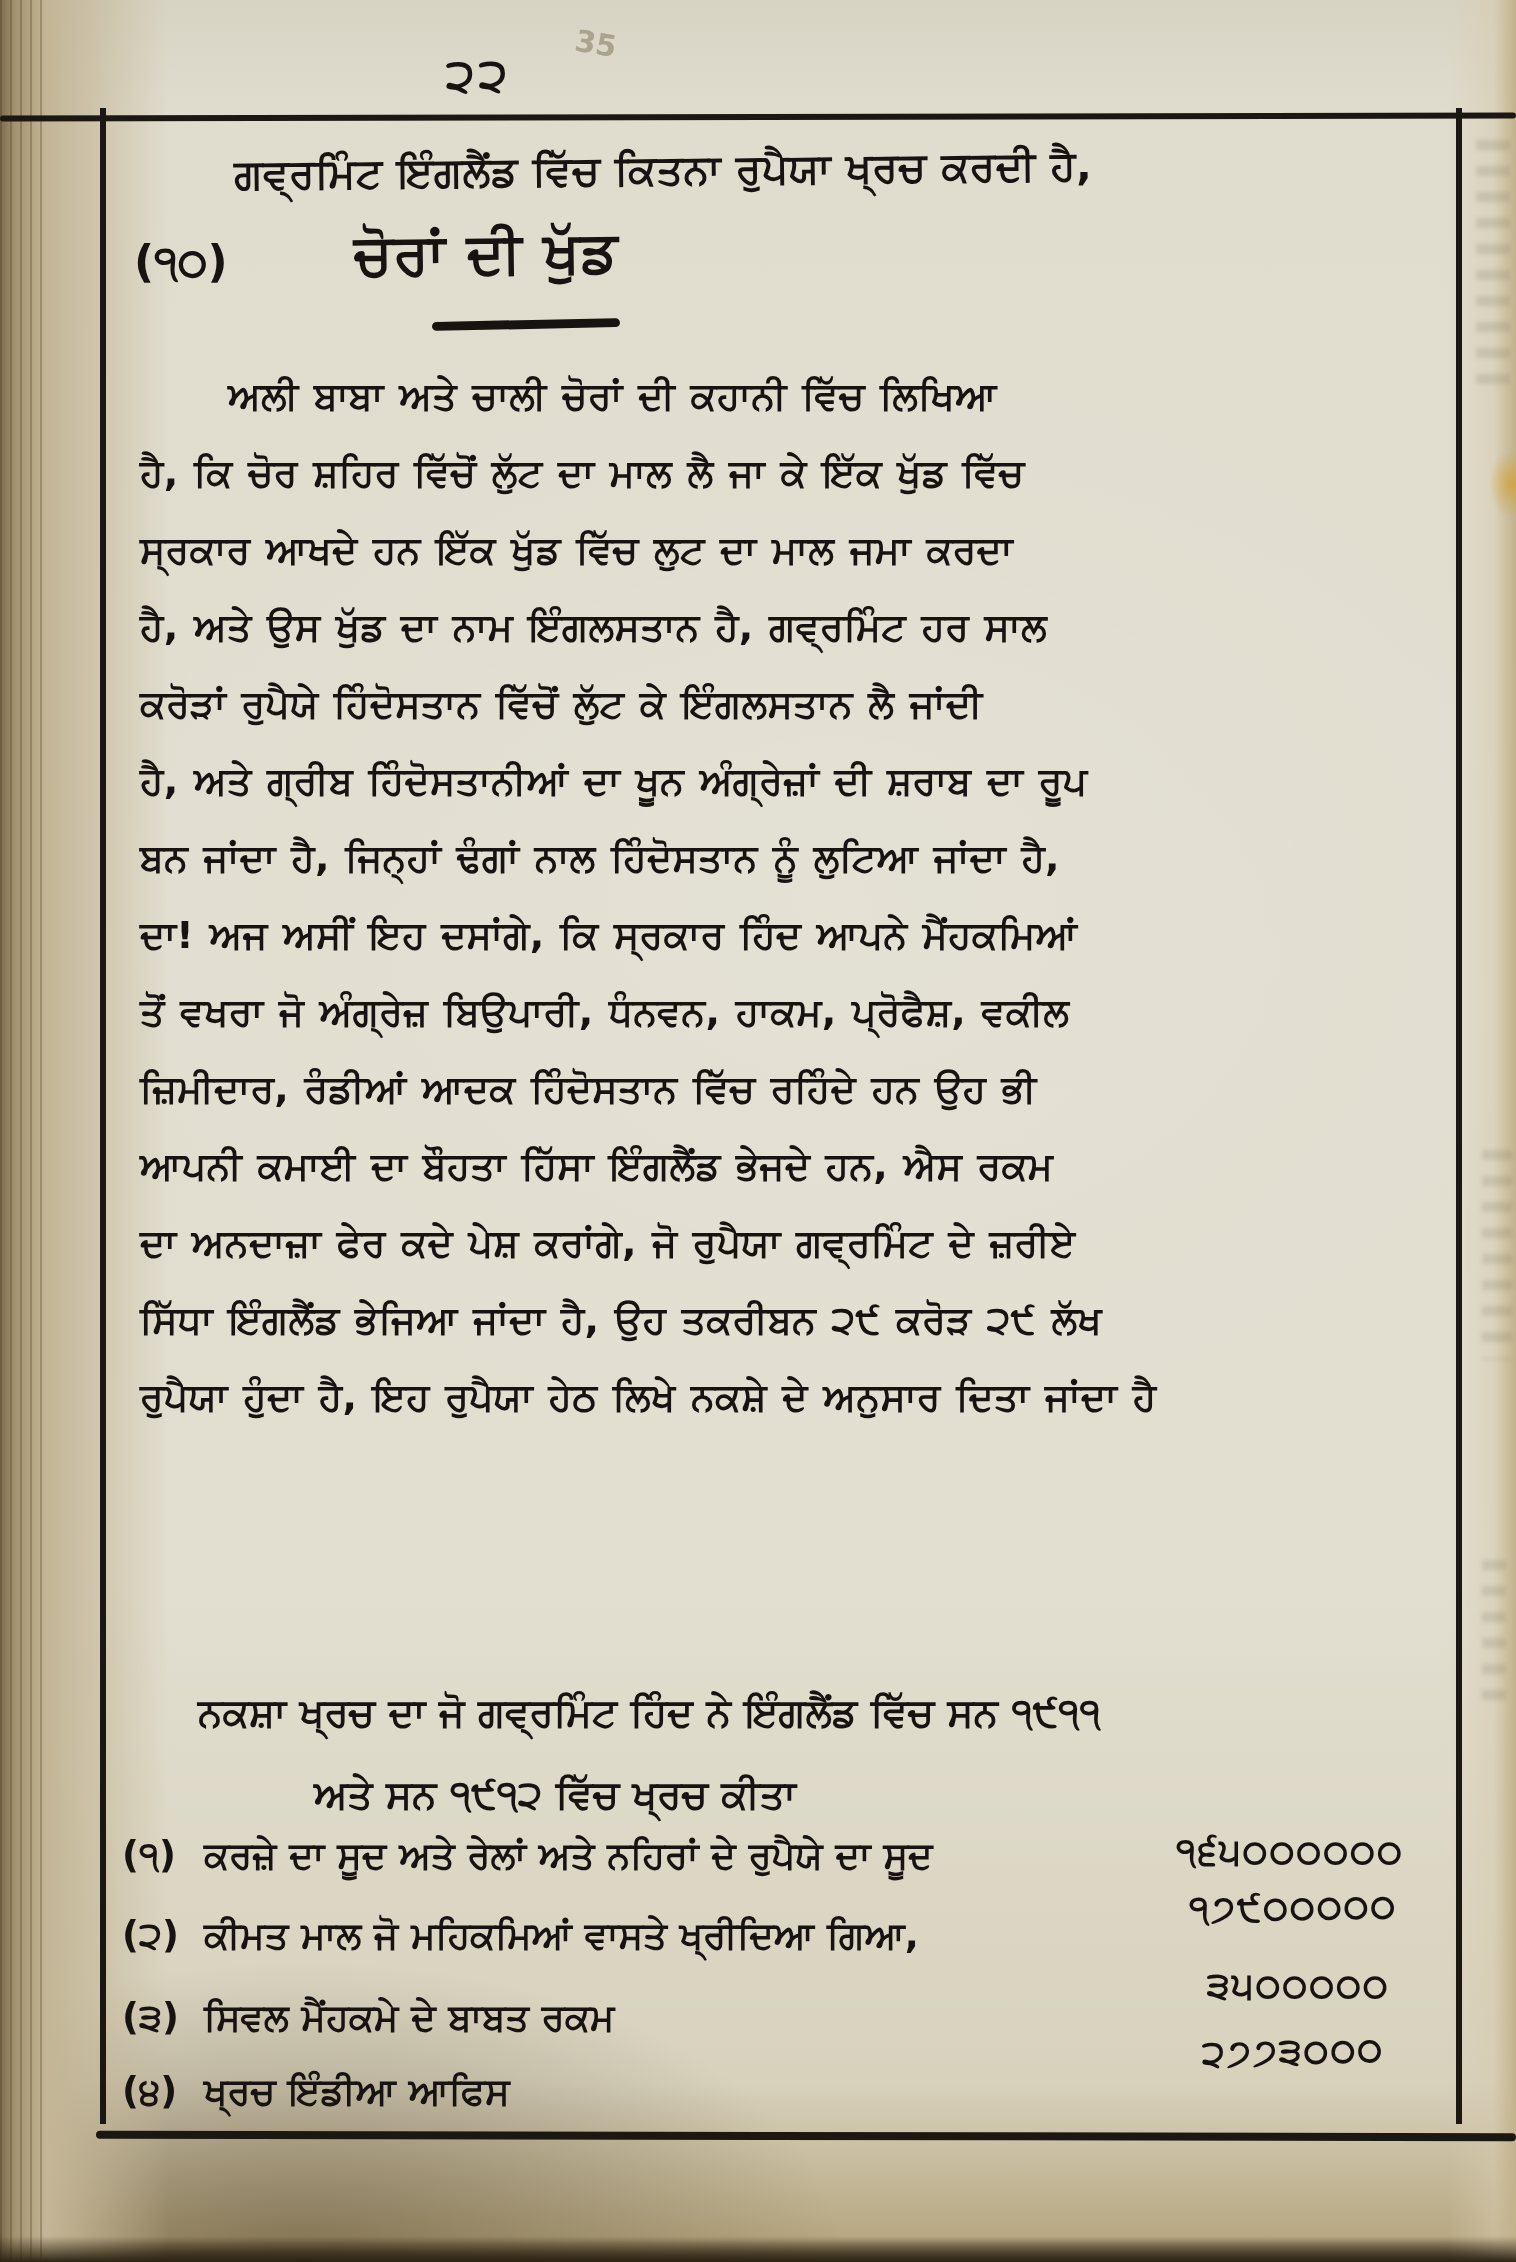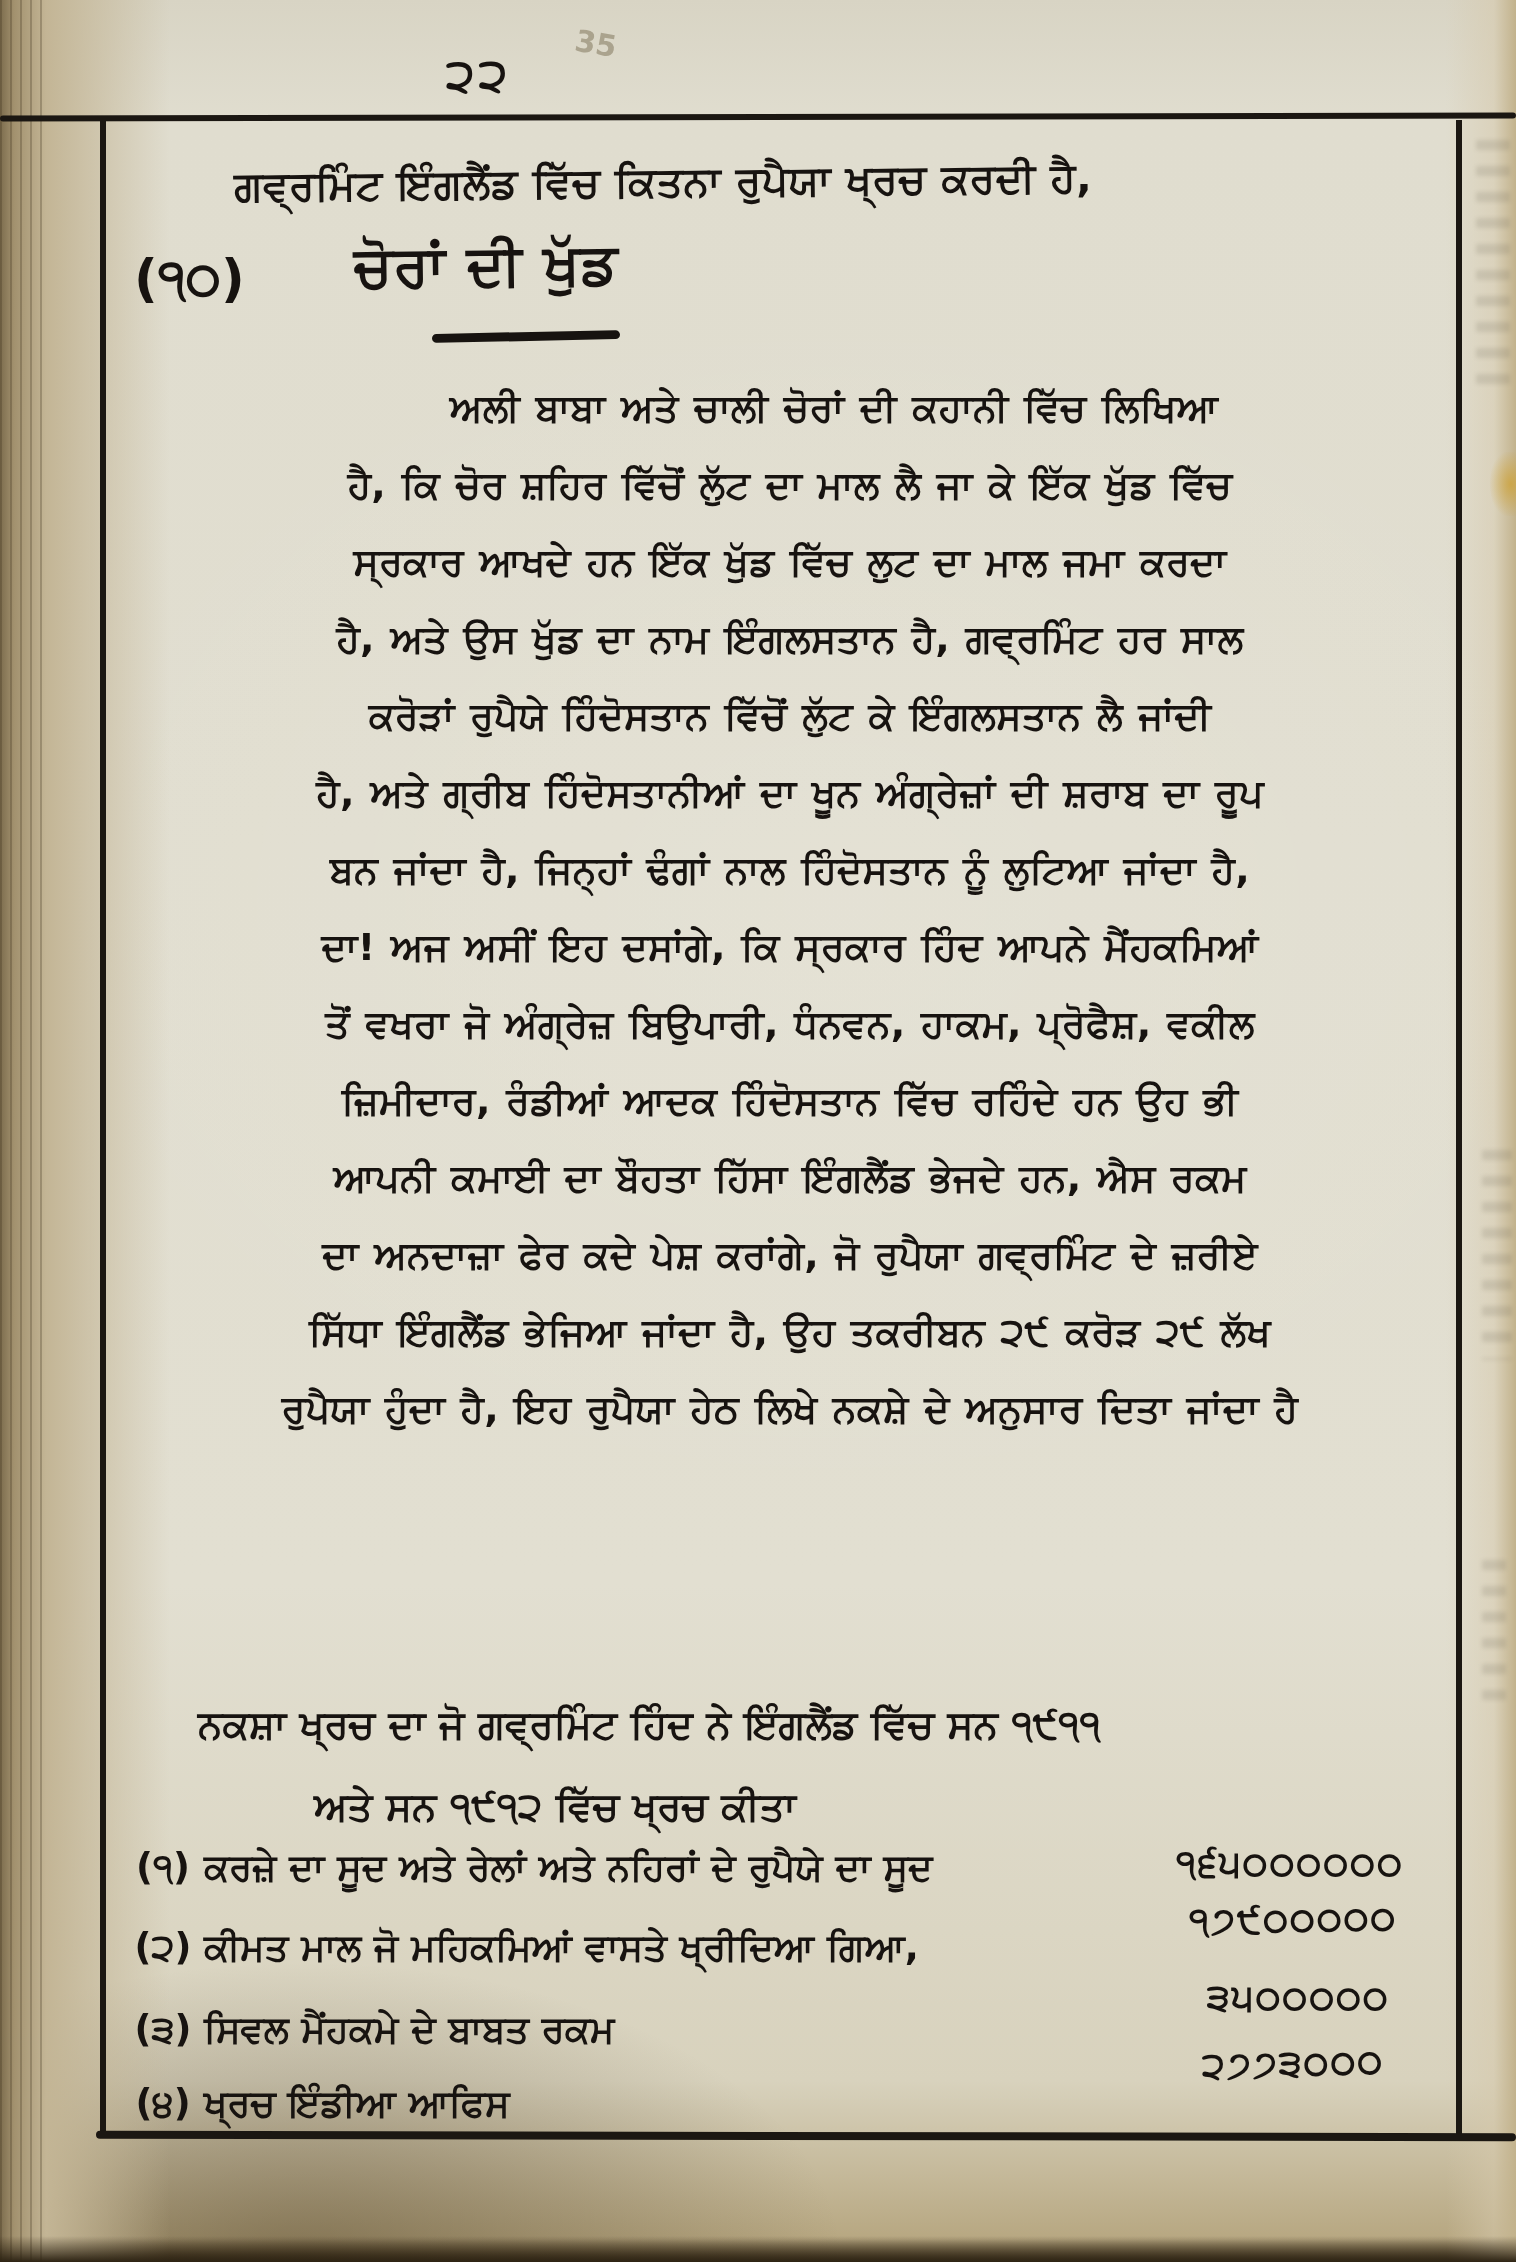--- a/index.html
+++ b/index.html
@@ -17,27 +17,27 @@
     background:repeating-linear-gradient(90deg, rgba(60,48,28,.55) 0 2px, rgba(0,0,0,0) 2px 10px);}
   .bottom-edge{position:absolute;left:0;right:0;bottom:0;height:26px;
     background:linear-gradient(180deg, rgba(0,0,0,0), rgba(40,30,15,.65) 70%, #2e2414);}
   .ink{color:#171310;}
   .page-number{position:absolute;top:48px;left:446px;font-size:46px;font-weight:800;
     letter-spacing:4px;transform:rotate(-1deg);}
   .pencil-mark{position:absolute;top:26px;left:575px;font-size:30px;color:rgba(110,100,70,.45);
     transform:rotate(10deg);font-weight:600;}
   .top-rule{position:absolute;top:114px;left:0;width:1516px;height:6px;background:#1b1712;
     transform:rotate(-.12deg);border-radius:3px;}
-  .content-box{position:absolute;left:100px;top:120px;width:1350px;height:2016px;
-    border-left:6px solid #1b1712;border-right:6px solid #1b1712;border-bottom:none;text-align:center;}
+  .content-box{position:absolute;left:100px;top:108px;width:1350px;height:2016px;
+    border-left:6px solid #1b1712;border-right:6px solid #1b1712;border-bottom:none;}
   .bottom-rule{position:absolute;top:2132px;left:96px;width:1420px;height:8px;background:#1b1712;
     border-radius:4px;transform:rotate(.1deg);}
   .box-header{position:absolute;top:38px;left:128px;font-size:41px;font-weight:700;
     letter-spacing:.5px;transform:rotate(-.6deg);white-space:nowrap;}
-  .article-number{position:absolute;top:128px;left:28px;font-size:52px;font-weight:700;}
+  .article-number{position:absolute;top:128px;left:28px;font-size:44px;font-weight:700;}
   .page-title{position:absolute;top:112px;left:248px;font-size:57px;font-weight:800;
     letter-spacing:1px;white-space:nowrap;transform:rotate(-.8deg);}
   .title-underline{position:absolute;top:212px;left:326px;width:188px;height:9px;background:#171310;
     border-radius:5px;transform:rotate(-1.2deg);}
   .paragraph{position:absolute;top:250px;left:34px;width:1300px;}
   .para-line{height:77px;line-height:77px;font-size:38px;font-weight:700;white-space:nowrap;
     letter-spacing:.3px;word-spacing:2px;}
   .para-line.indent{padding-left:88px;}
   .schedule-heading-1{position:absolute;top:1582px;left:92px;font-size:39px;font-weight:700;white-space:nowrap;}
   .schedule-heading-2{position:absolute;top:1664px;left:208px;font-size:39px;font-weight:700;white-space:nowrap;}

